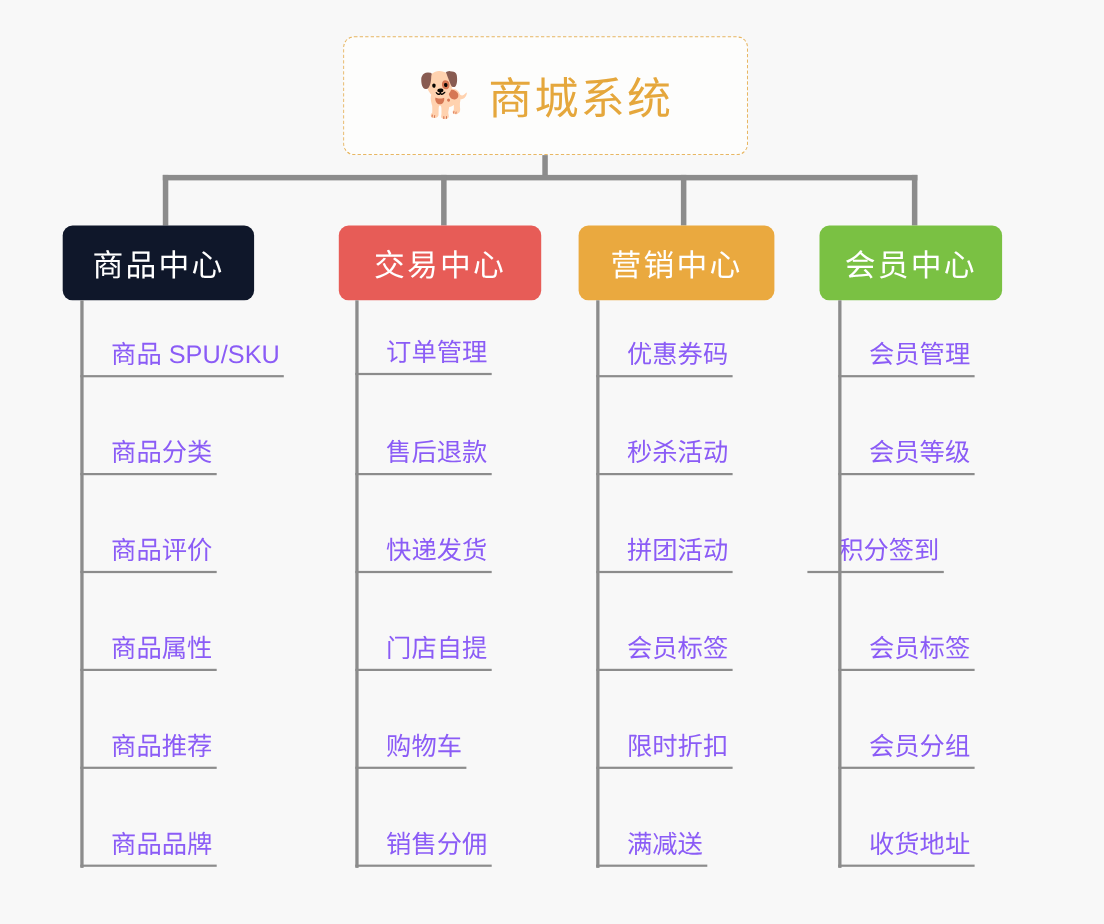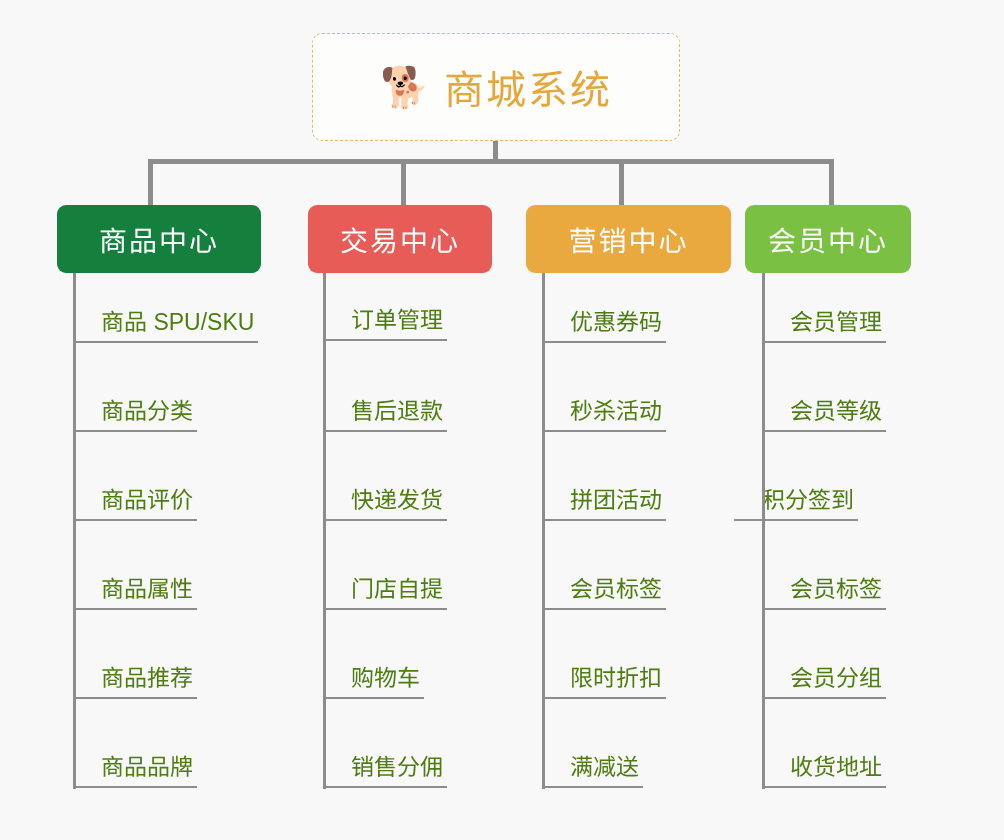--- a/index.html
+++ b/index.html
@@ -96,41 +96,41 @@
     background: #8c8c8c;
     top: 273px;
   }
 
   .leaf {
     position: absolute;
     box-sizing: border-box;
     border-bottom: 2px solid #8c8c8c;
     padding: 0 4px 6px 28px;
     font-size: 23px;
-    color: #4d7c0f;
+    color: #8b5cf6;
     white-space: nowrap;
     line-height: 1.1;
   }
 </style>
 </head>
 <body>
 
 <div id="mindmap">
 
   <div class="root-node">
     <span class="root-emoji">🐕</span>
     <span class="root-title">商城系统</span>
   </div>
 
   <div class="conn conn-stub"></div>
   <div class="conn conn-bar"></div>
 
   <div id="branch-layer">
       <div class="conn conn-drop" style="left: 148px; background: rgb(140, 140, 140);"></div>
-      <div class="cat-box" style="left: 57px; width: 204px; background: #15803d; color: rgb(255, 255, 255);">
+      <div class="cat-box" style="left: 57px; width: 174px; background: #0f172a; color: rgb(255, 255, 255);">
         <span>商品中心</span>
       </div>
       <div class="leaf" style="left: 73px; top: 310px; border-bottom-color: rgb(140, 140, 140);">商品 SPU/SKU</div>
       <div class="leaf" style="left: 73px; top: 399px; border-bottom-color: rgb(140, 140, 140);">商品分类</div>
       <div class="leaf" style="left: 73px; top: 488px; border-bottom-color: rgb(140, 140, 140);">商品评价</div>
       <div class="leaf" style="left: 73px; top: 577px; border-bottom-color: rgb(140, 140, 140);">商品属性</div>
       <div class="leaf" style="left: 73px; top: 666px; border-bottom-color: rgb(140, 140, 140);">商品推荐</div>
       <div class="leaf" style="left: 73px; top: 755px; border-bottom-color: rgb(140, 140, 140);">商品品牌</div>
       <div class="branch-spine" style="left: 73px; height: 516px; background: rgb(140, 140, 140);"></div>
       <div class="conn conn-drop" style="left: 401px; background: rgb(140, 140, 140);"></div>
@@ -138,21 +138,21 @@
         <span>交易中心</span>
       </div>
       <div class="leaf" style="left: 323px; top: 308px; border-bottom-color: rgb(140, 140, 140);">订单管理</div>
       <div class="leaf" style="left: 323px; top: 399px; border-bottom-color: rgb(140, 140, 140);">售后退款</div>
       <div class="leaf" style="left: 323px; top: 488px; border-bottom-color: rgb(140, 140, 140);">快递发货</div>
       <div class="leaf" style="left: 323px; top: 577px; border-bottom-color: rgb(140, 140, 140);">门店自提</div>
       <div class="leaf" style="left: 323px; top: 666px; border-bottom-color: rgb(140, 140, 140);">购物车</div>
       <div class="leaf" style="left: 323px; top: 755px; border-bottom-color: rgb(140, 140, 140);">销售分佣</div>
       <div class="branch-spine" style="left: 323px; height: 516px; background: rgb(140, 140, 140);"></div>
       <div class="conn conn-drop" style="left: 619px; background: rgb(140, 140, 140);"></div>
-      <div class="cat-box" style="left: 526px; width: 205px; background: rgb(234, 169, 63); color: rgb(255, 255, 255); justify-content: center;">
+      <div class="cat-box" style="left: 526px; width: 178px; background: rgb(234, 169, 63); color: rgb(255, 255, 255); justify-content: center;">
         <span>营销中心</span>
       </div>
       <div class="leaf" style="left: 542px; top: 310px; border-bottom-color: rgb(140, 140, 140);">优惠券码</div>
       <div class="leaf" style="left: 542px; top: 399px; border-bottom-color: rgb(140, 140, 140);">秒杀活动</div>
       <div class="leaf" style="left: 542px; top: 488px; border-bottom-color: rgb(140, 140, 140);">拼团活动</div>
       <div class="leaf" style="left: 542px; top: 577px; border-bottom-color: rgb(140, 140, 140);">会员标签</div>
       <div class="leaf" style="left: 542px; top: 666px; border-bottom-color: rgb(140, 140, 140);">限时折扣</div>
       <div class="leaf" style="left: 542px; top: 755px; border-bottom-color: rgb(140, 140, 140);">满减送</div>
       <div class="branch-spine" style="left: 542px; height: 516px; background: rgb(140, 140, 140);"></div>
       <div class="conn conn-drop" style="left: 829px; background: rgb(140, 140, 140);"></div>

